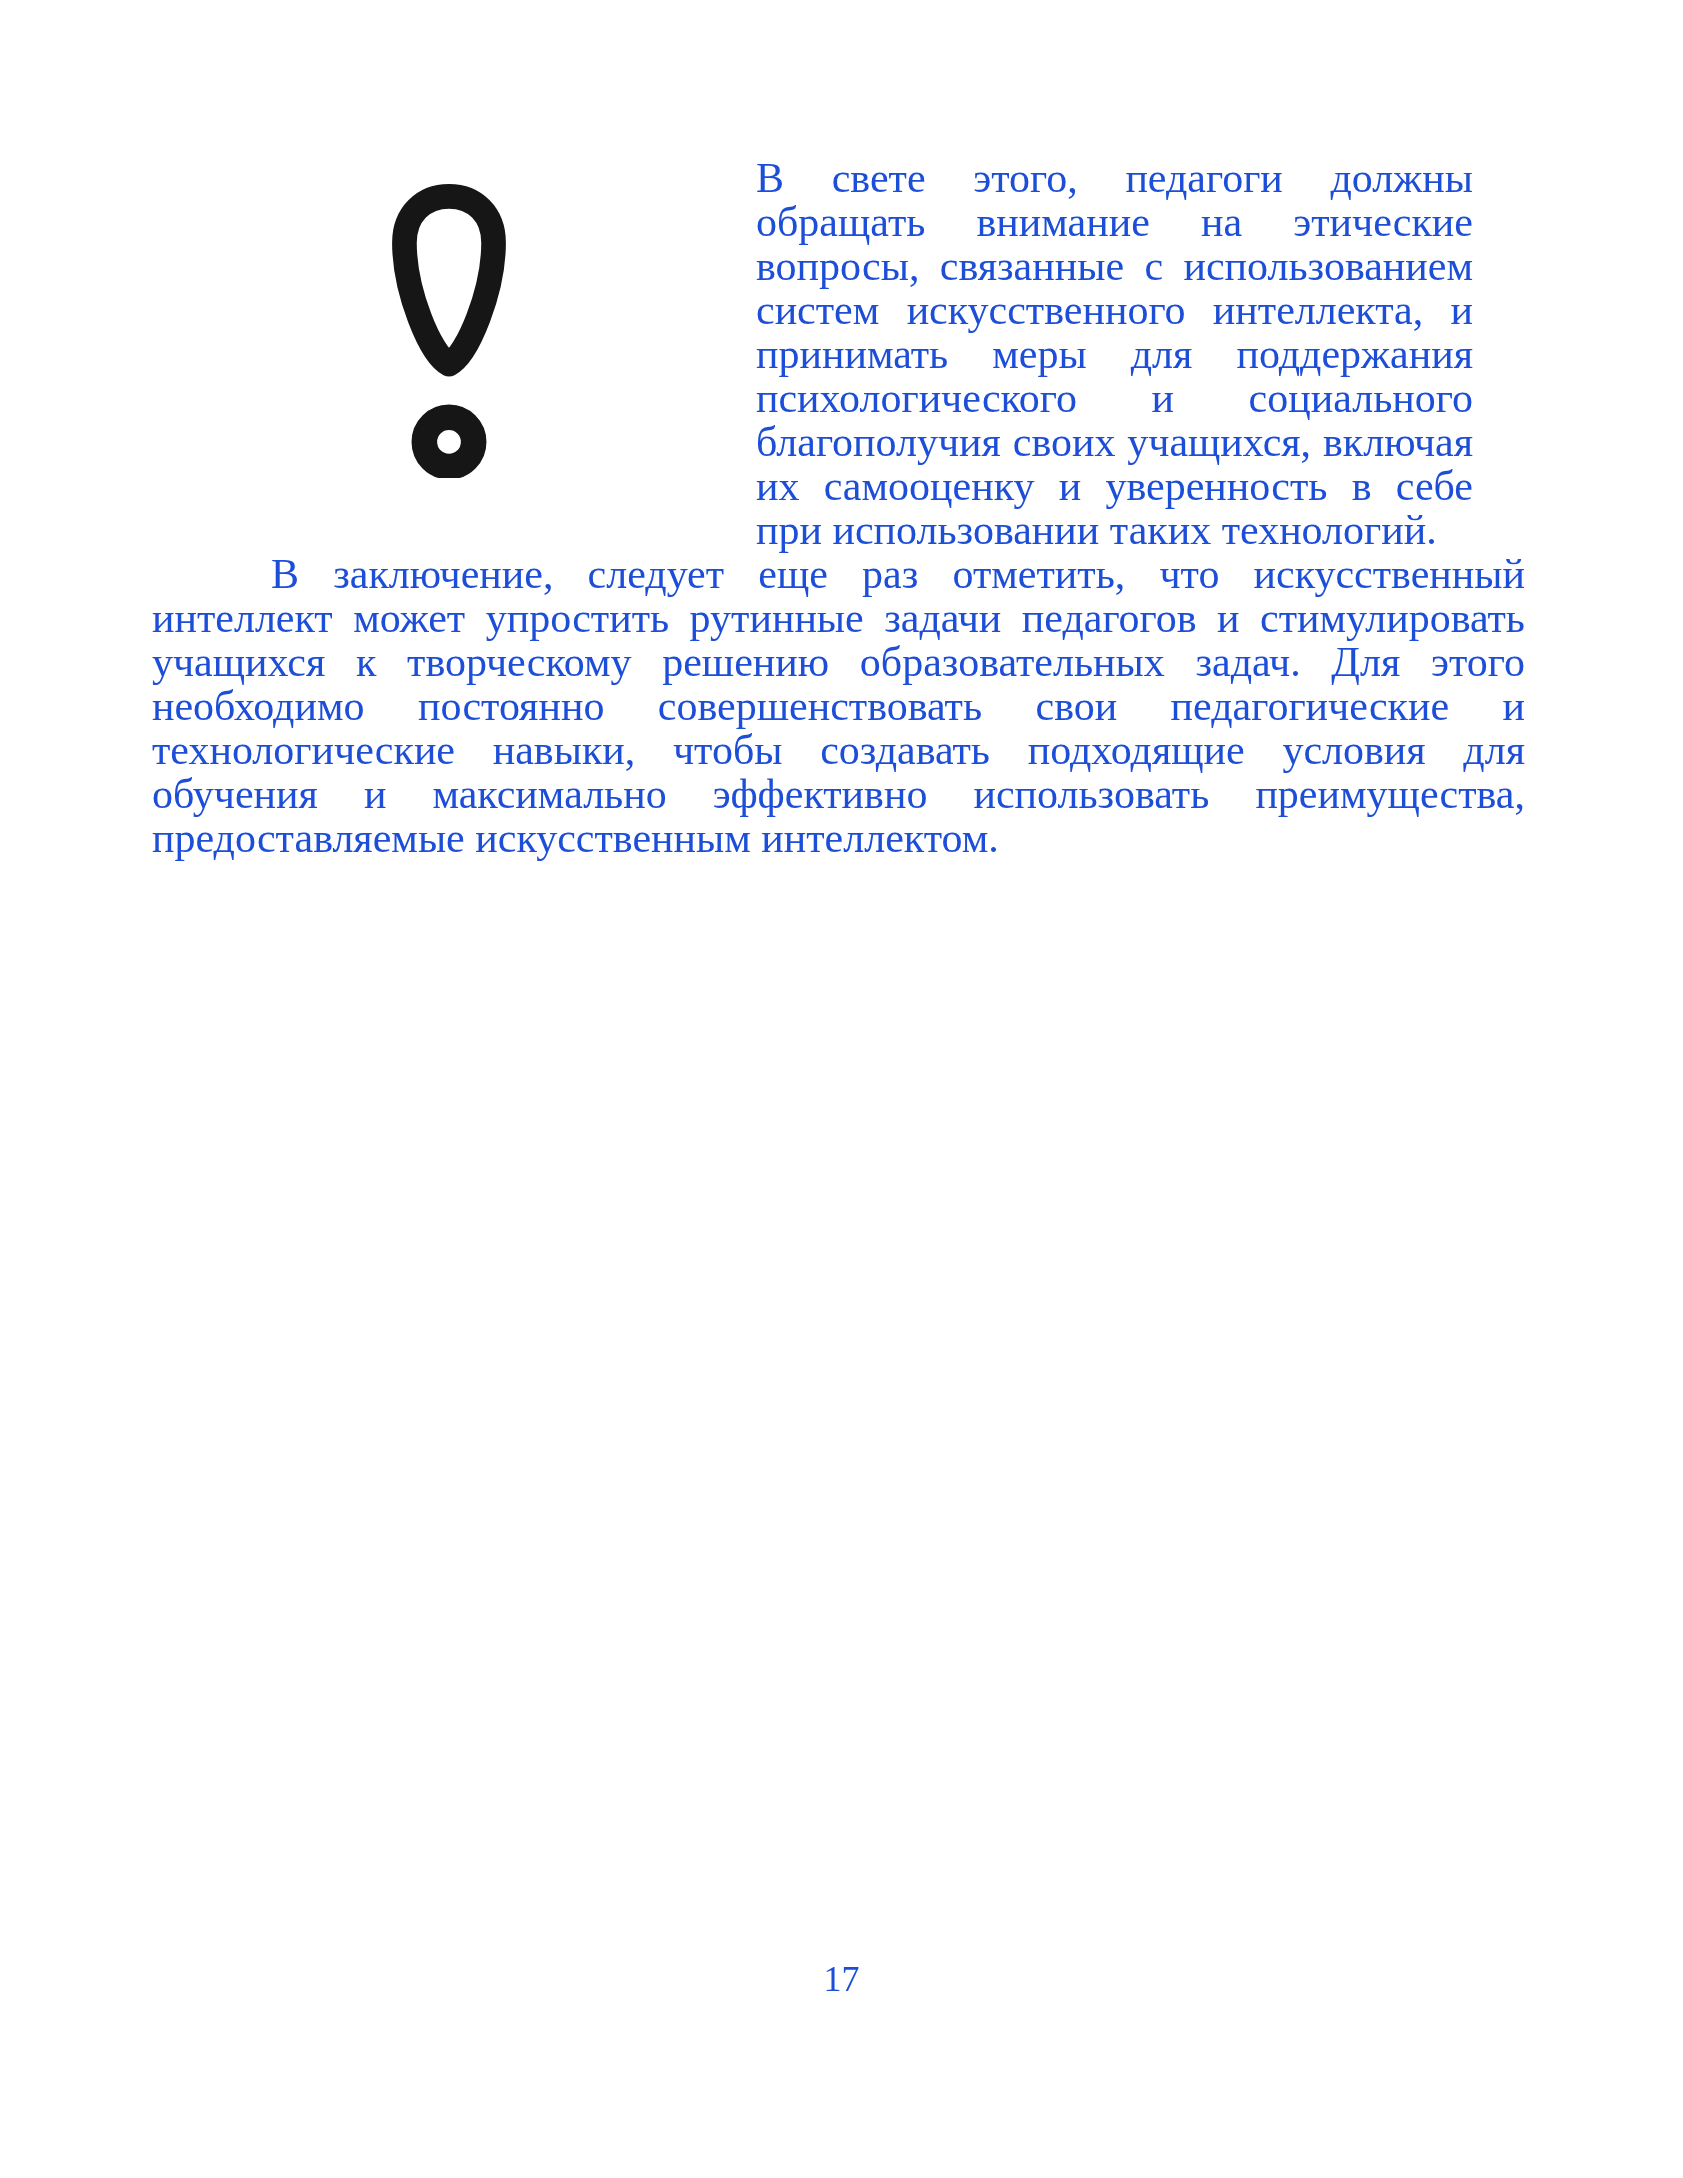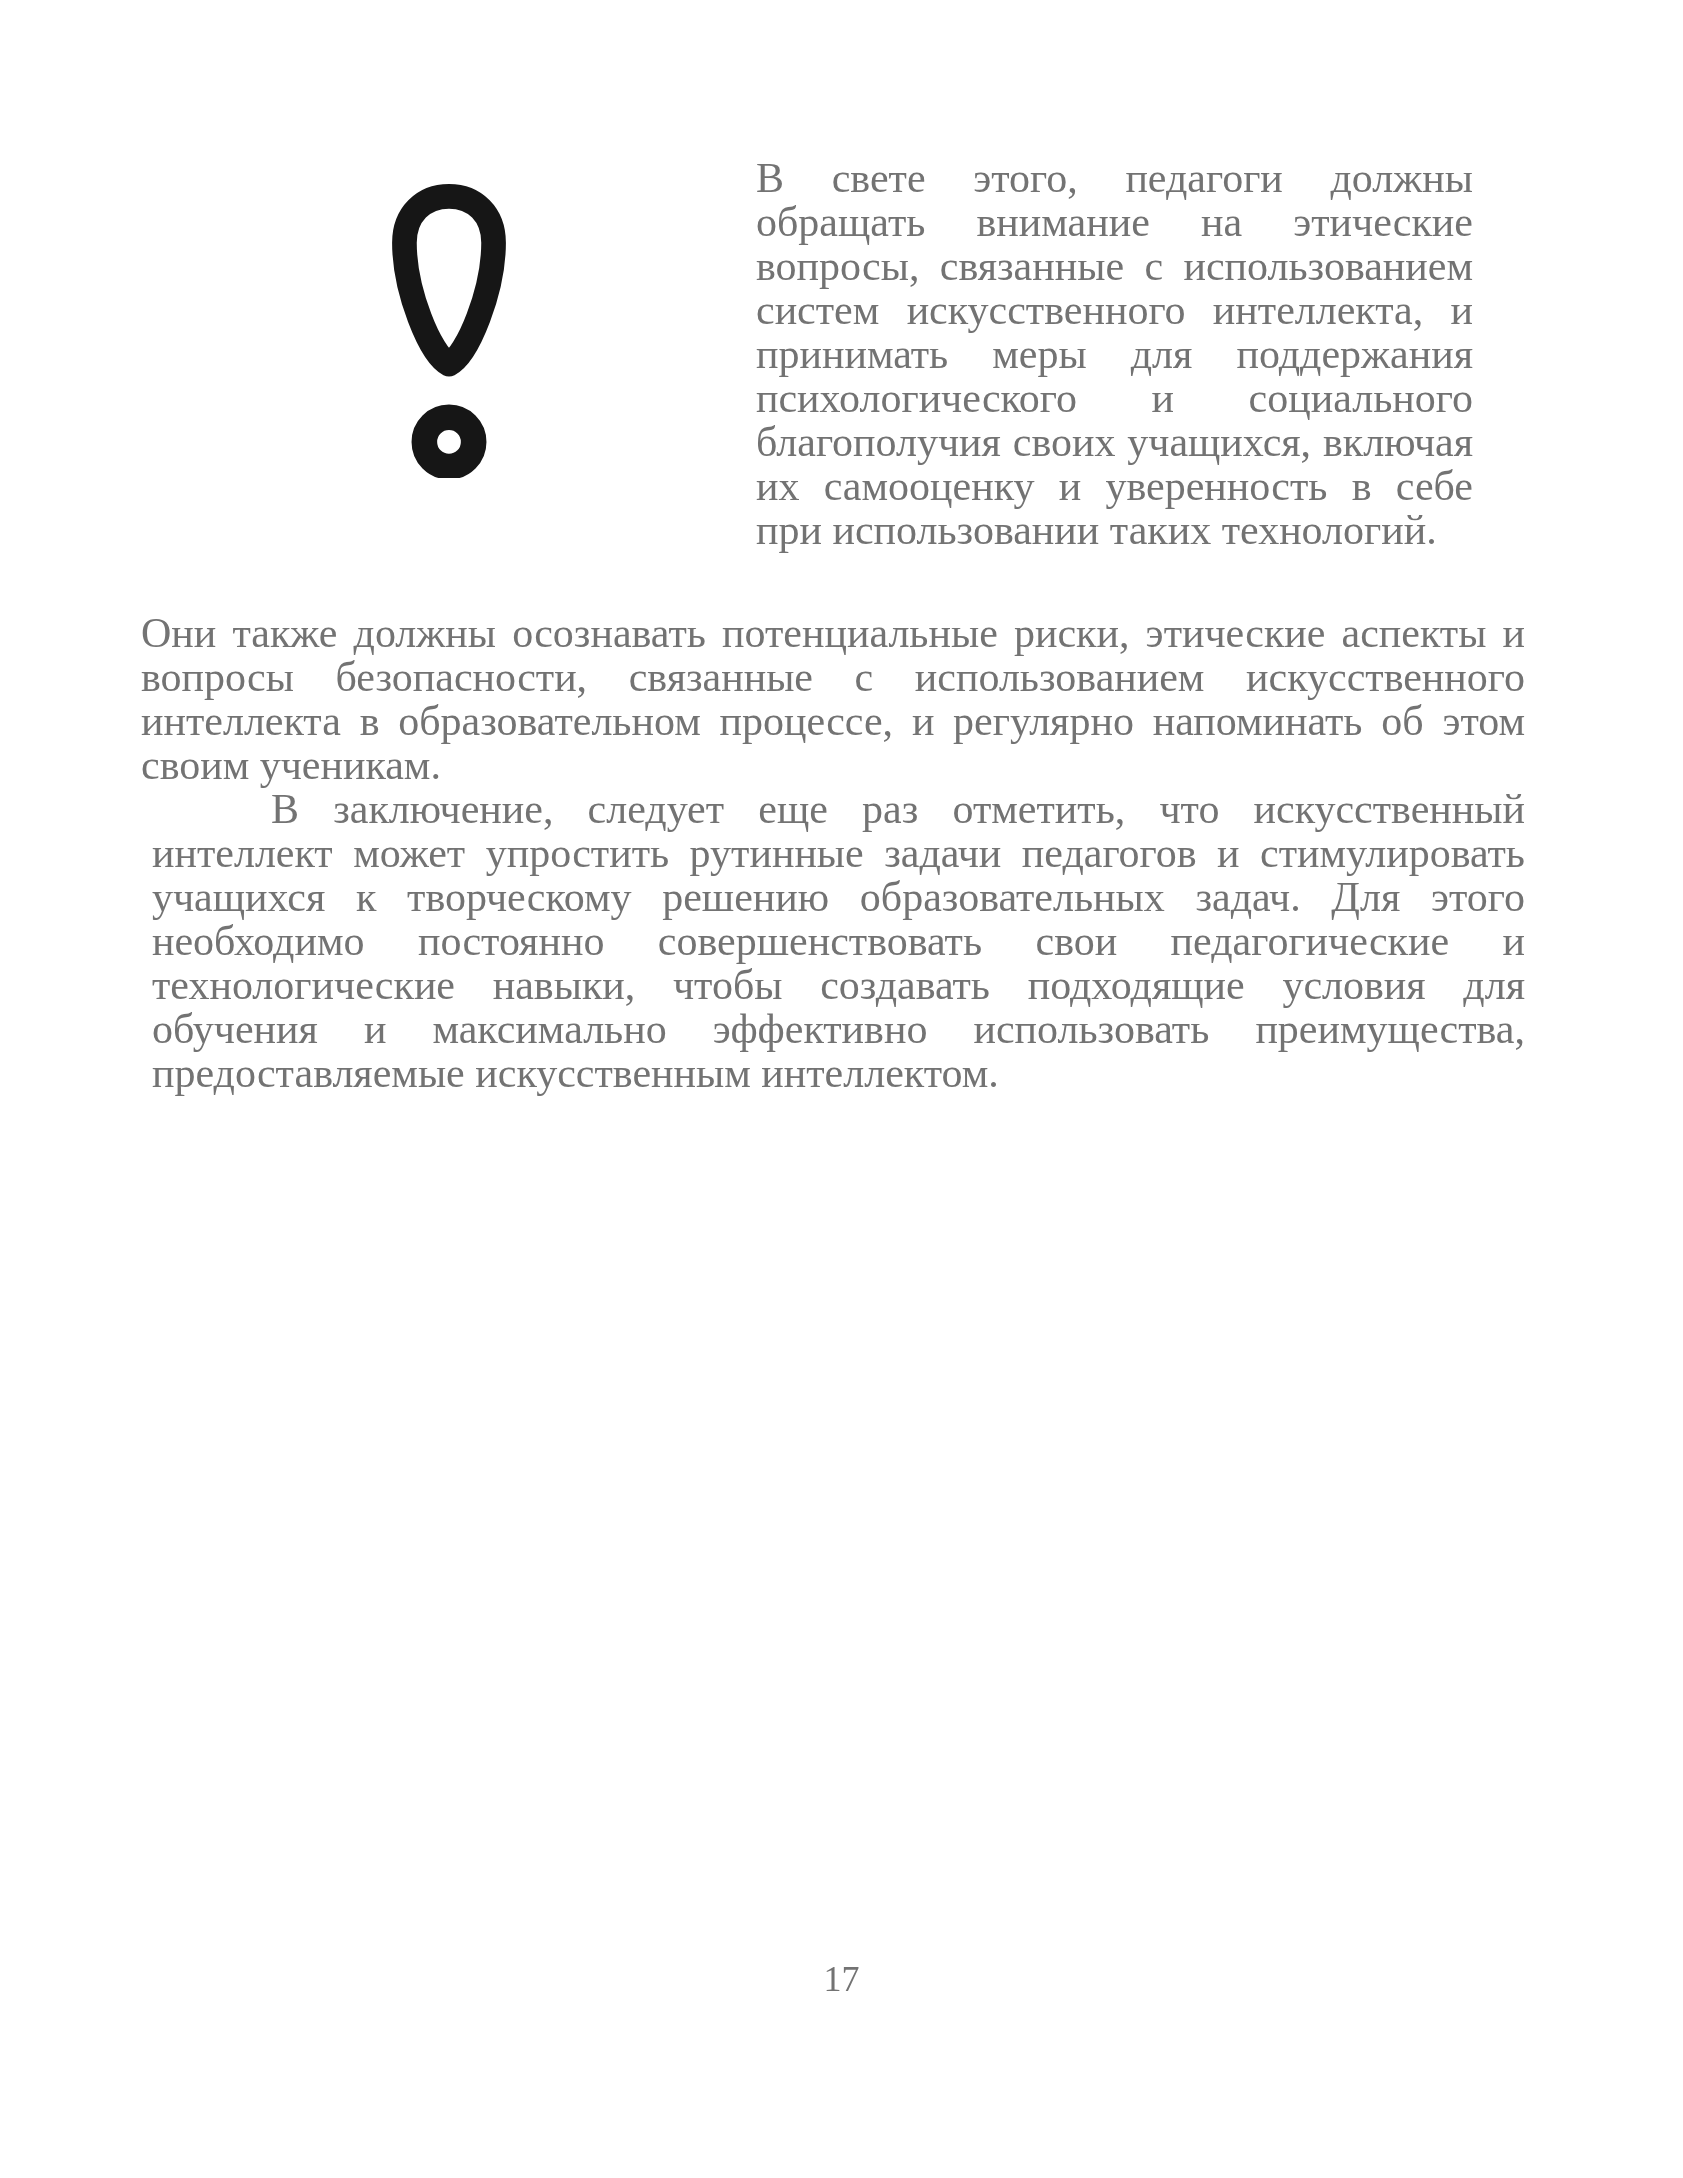--- a/index.html
+++ b/index.html
@@ -6,21 +6,21 @@
     margin: 0;
     padding: 0;
     background: #ffffff;
   }
   .page {
     position: relative;
     width: 1683px;
     height: 2178px;
     background: #ffffff;
     font-family: "Liberation Serif", "DejaVu Serif", serif;
-    color: #737373;
+    color: #1d4ed8;
     overflow: hidden;
   }
   .content {
     position: absolute;
     top: 0;
     left: 141px;
     width: 1384px;
   }
   .callout-row {
     display: flex;
@@ -78,20 +78,19 @@
             <path d="M60,190 C40,180 13,112 13,62 C13,32 33,13 60,13 C87,13 107,32 107,62 C107,112 80,180 60,190 Z" fill="#ffffff" stroke="#161616" stroke-width="26" stroke-linejoin="round"></path>
             <circle cx="60" cy="272" r="26" fill="#ffffff" stroke="#161616" stroke-width="27"></circle>
           </svg>
         </span>
       </div>
       <div class="text-cell">
         <p class="doc-text">В свете этого, педагоги должны обращать внимание на этические вопросы, связанные с использованием систем искусственного интеллекта, и принимать меры для поддержания психологического и социального благополучия своих учащихся, включая их самооценку и уверенность в себе при использовании таких технологий.</p>
       </div>
     </div>
 
-    <p class="doc-text para-body-1">Они также должны осознавать потенциальные риски, этические аспекты и вопросы безопасности, связанные с использованием искусственного интеллекта в образовательном процессе, и регулярно напоминать об этом своим ученикам.</p>
     <p class="doc-text indented">В заключение, следует еще раз отметить, что искусственный интеллект может упростить рутинные задачи педагогов и стимулировать учащихся к творческому решению образовательных задач. Для этого необходимо постоянно совершенствовать свои педагогические и технологические навыки, чтобы создавать подходящие условия для обучения и максимально эффективно использовать преимущества, предоставляемые искусственным интеллектом.</p>
 
   </div>
 
   <div class="page-number">17</div>
 </div>
 
 
 </body></html>

